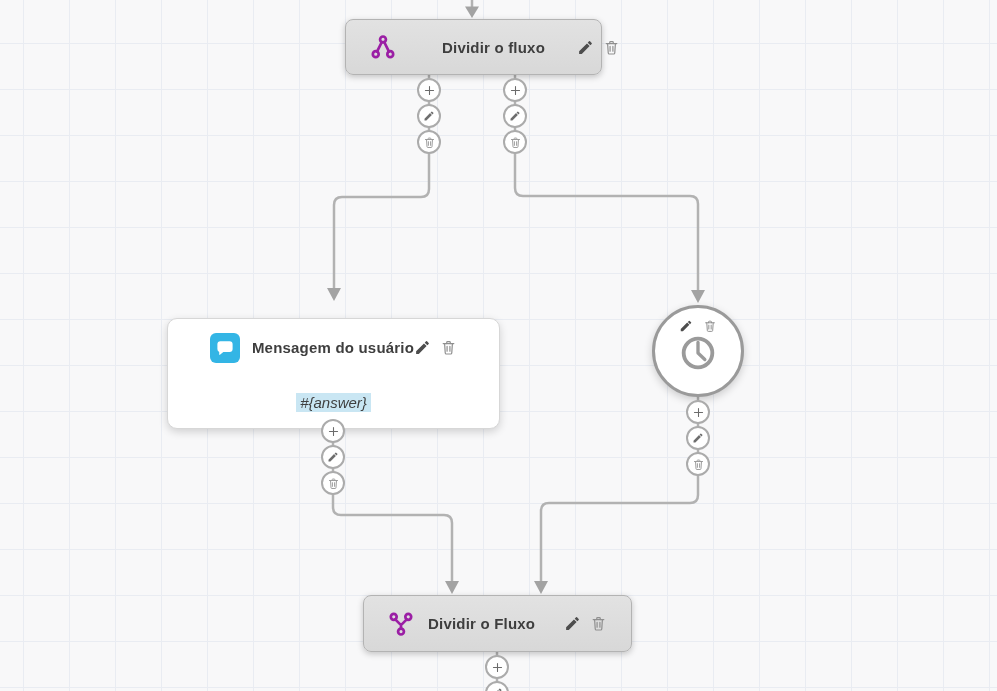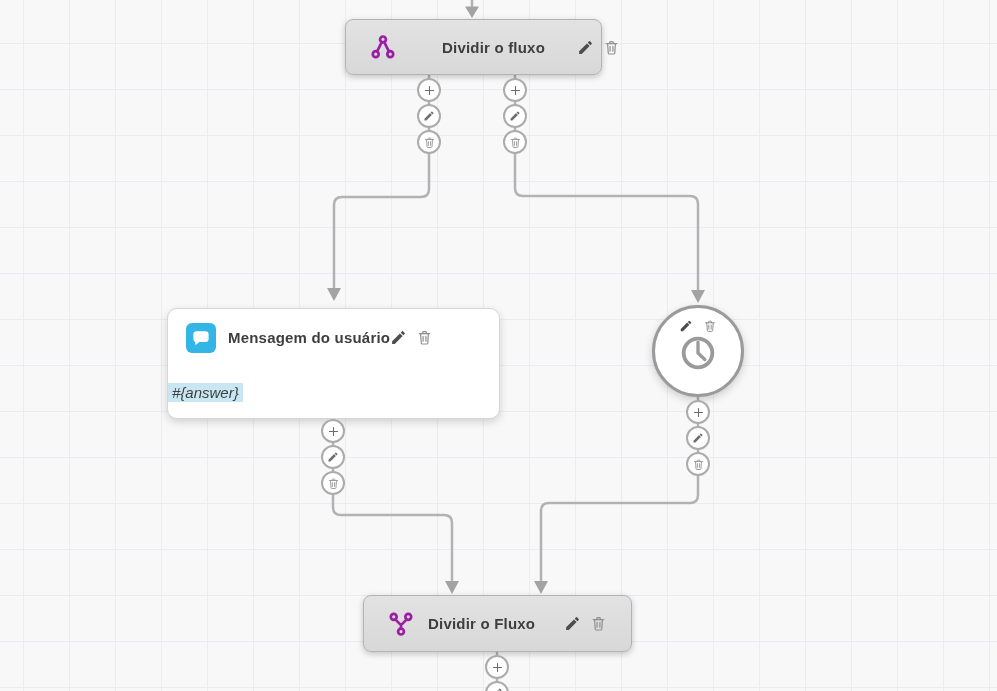--- a/index.html
+++ b/index.html
@@ -46,24 +46,24 @@
   .shape-icon svg{display:block;width:26px;height:26px;stroke:var(--accent-purple);fill:none;stroke-width:2.5;stroke-linecap:round;}
 
   
   #node-split{left:345px;top:19px;width:257px;height:56px;gap:32px;}
   #node-merge{left:363px;top:595px;width:269px;height:57px;}
   #node-split .node-title,#node-merge .node-title{margin-left:14px;}
   #node-split .hdr-actions,#node-merge .hdr-actions{margin-left:auto;}
 
   
   #node-message{
-    left:167px;top:308px;width:333px;height:111px;
+    left:167px;top:318px;width:333px;height:111px;
     background:#fff;border:1px solid #d7d7d7;border-radius:10px;
     box-shadow:0 3px 9px rgba(0,0,0,.16);
-    flex-direction:column;align-items:flex-start;
+    flex-direction:column;align-items:center;
   }
   .msg-header{display:flex;align-items:center;height:57px;padding:0 18px;}
   .msg-header .node-title{margin-left:12px;}
   .msg-header .hdr-actions{margin-left:auto;}
   .badge{
     width:30px;height:30px;border-radius:6px;background:var(--message-blue);
     display:flex;align-items:center;justify-content:center;flex:0 0 auto;
   }
   .badge svg{width:22px;height:22px;display:block;}
   .msg-divider{height:1px;background:#d0d0d0;margin:0 18px;}

